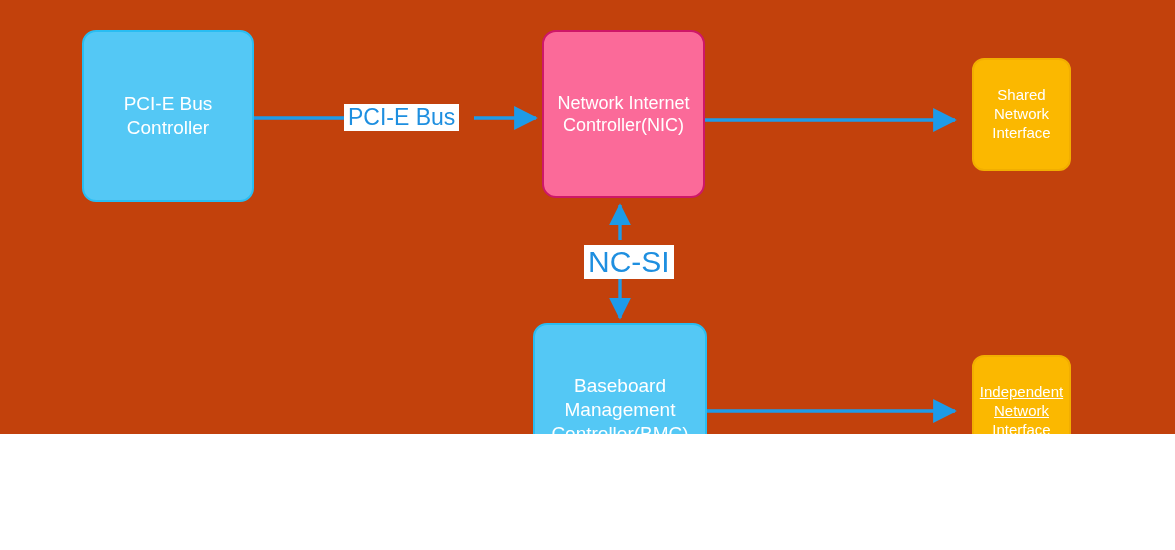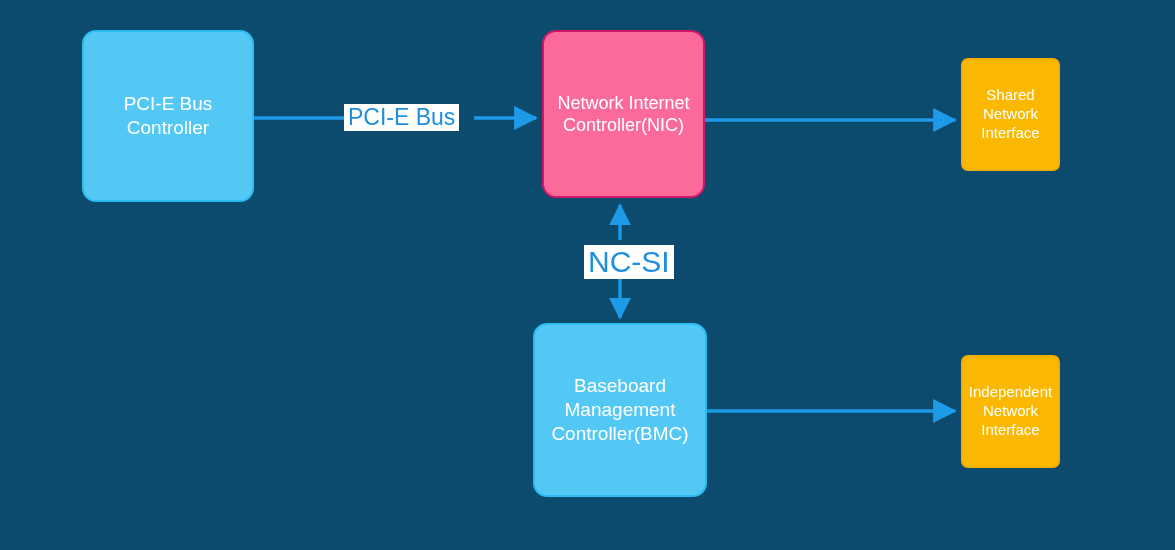--- a/index.html
+++ b/index.html
@@ -7,22 +7,22 @@
     margin: 0;
     padding: 0;
     background: #ffffff;
   }
   body {
     font-family: "Liberation Sans", sans-serif;
   }
   #canvas {
     position: relative;
     width: 1175px;
-    height: 550px;
-    background: #0c4a6e;
+    height: 434px;
+    background: #c2410c;
     overflow: hidden;
   }
   #svg-layer {
     position: absolute;
     left: 0;
     top: 0;
     width: 1175px;
     height: 550px;
   }
 
@@ -52,28 +52,29 @@
   }
   .node-pink {
     background: #FB6A99;
     border: 2px solid #CE1769;
     font-size: 18px;
   }
   .node-orange {
     background: #FBB800;
     border: 2px solid #F2AE00;
     font-size: 15px;
-    border-radius: 7px;
+    border-radius: 12px;
+    margin-left: 11px;
   }
 
   #node-pcie-bus-controller { left: 82px;  top: 30px;  width: 172px; height: 172px; }
   #node-nic                 { left: 542px; top: 30px;  width: 163px; height: 168px; }
   #node-bmc                 { left: 533px; top: 323px; width: 174px; height: 174px; }
   #node-shared-nic          { left: 961px; top: 58px;  width: 99px;  height: 113px; }
-  #node-independent-nic     { left: 961px; top: 355px; width: 99px;  height: 113px; }
+  #node-independent-nic     { left: 961px; top: 355px; width: 99px;  height: 113px; text-decoration: underline; }
 
   
   .edge-label {
     position: absolute;
     color: #1E8FE0;
     font-size: 23px;
     white-space: nowrap;
     z-index: 4;
     background: #ffffff;
     padding: 0 4px;

